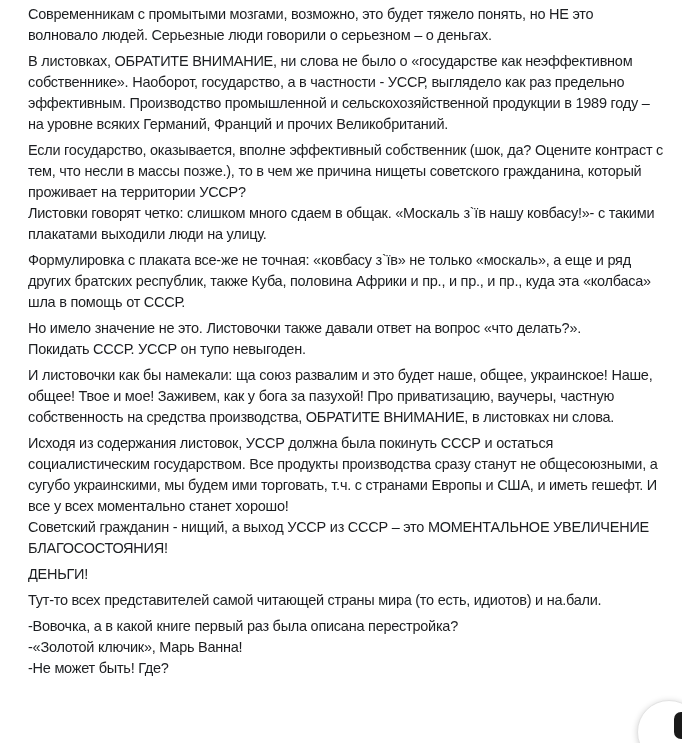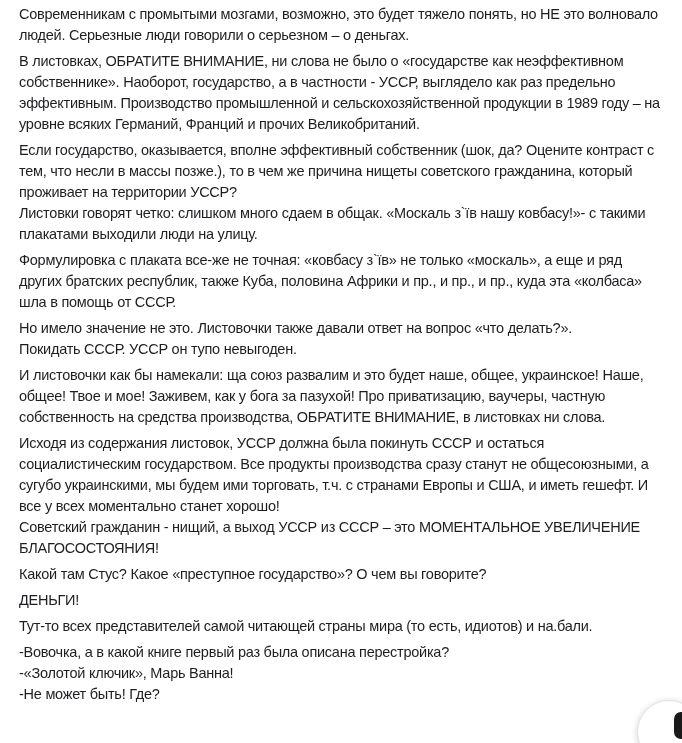--- a/index.html
+++ b/index.html
@@ -10,21 +10,21 @@
     width: 682px;
     height: 743px;
     overflow: hidden;
     position: relative;
     background: #ffffff;
     font-family: "Liberation Sans", "DejaVu Sans", sans-serif;
   }
   .post-content {
     box-sizing: border-box;
     width: 682px;
-    padding: 4px 16px 0 19px;
+    padding: 4px 16px 0 28px;
     color: #1c1e21;
     font-size: 14.5px;
     line-height: 21px;
     letter-spacing: -0.25px;
   }
   .post-content p {
     margin: 0 0 5px 0;
     white-space: pre-line;
   }
   .fab {
@@ -56,21 +56,20 @@
   <p>Современникам с промытыми мозгами, возможно, это будет тяжело понять, но НЕ это волновало людей. Серьезные люди говорили о серьезном – о деньгах.</p>
   <p>В листовках, ОБРАТИТЕ ВНИМАНИЕ, ни слова не было о «государстве как неэффективном собственнике». Наоборот, государство, а в частности - УССР, выглядело как раз предельно эффективным. Производство промышленной и сельскохозяйственной продукции в 1989 году – на уровне всяких Германий, Франций и прочих Великобританий.</p>
   <p>Если государство, оказывается, вполне эффективный собственник (шок, да? Оцените контраст с тем, что несли в массы позже.), то в чем же причина нищеты советского гражданина, который проживает на территории УССР?
 Листовки говорят четко: слишком много сдаем в общак. «Москаль з`їв нашу ковбасу!»- с такими плакатами выходили люди на улицу.</p>
   <p>Формулировка с плаката все-же не точная: «ковбасу з`їв» не только «москаль», а еще и ряд других братских республик, также Куба, половина Африки и пр., и пр., и пр., куда эта «колбаса» шла в помощь от СССР.</p>
   <p>Но имело значение не это. Листовочки также давали ответ на вопрос «что делать?».
 Покидать СССР. УССР он тупо невыгоден.</p>
   <p>И листовочки как бы намекали: ща союз развалим и это будет наше, общее, украинское! Наше, общее! Твое и мое! Заживем, как у бога за пазухой! Про приватизацию, ваучеры, частную собственность на средства производства, ОБРАТИТЕ ВНИМАНИЕ, в листовках ни слова.</p>
   <p>Исходя из содержания листовок, УССР должна была покинуть СССР и остаться социалистическим государством. Все продукты производства сразу станут не общесоюзными, а сугубо украинскими, мы будем ими торговать, т.ч. с странами Европы и США, и иметь гешефт. И все у всех моментально станет хорошо!
 Советский гражданин - нищий, а выход УССР из СССР – это МОМЕНТАЛЬНОЕ УВЕЛИЧЕНИЕ БЛАГОСОСТОЯНИЯ!</p>
-  <p>Какой там Стус? Какое «преступное государство»? О чем вы говорите?</p>
   <p>ДЕНЬГИ!</p>
   <p>Тут-то всех представителей самой читающей страны мира (то есть, идиотов) и на.бали.</p>
   <p>-Вовочка, а в какой книге первый раз была описана перестройка?
 -«Золотой ключик», Марь Ванна!
 -Не может быть! Где?</p>
 </div>
 
 <div class="fab" style="background: rgb(255, 255, 255);">
   <span class="fab-glyph" style="background: rgb(26, 26, 26);"></span>
 </div>

